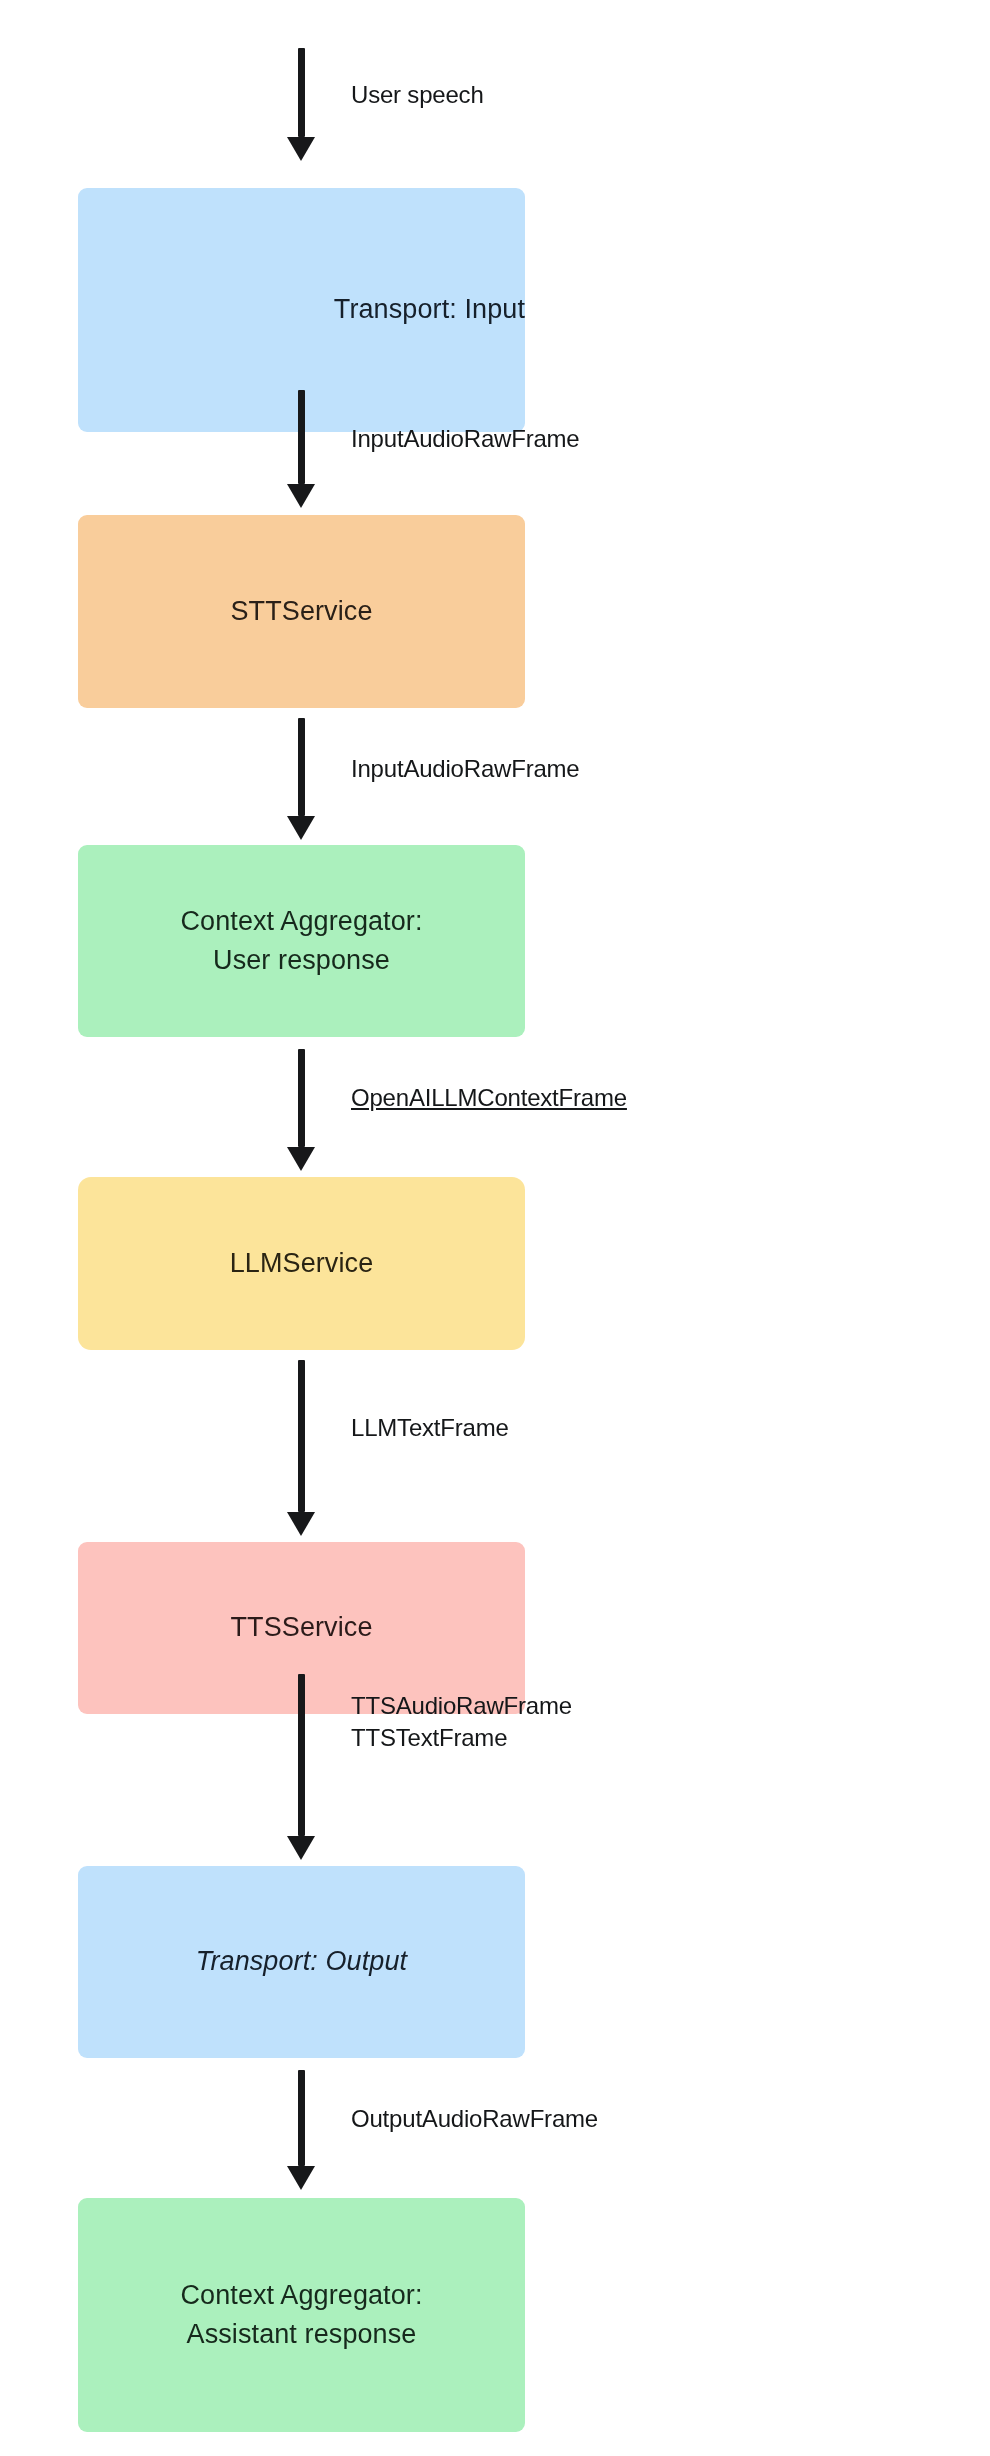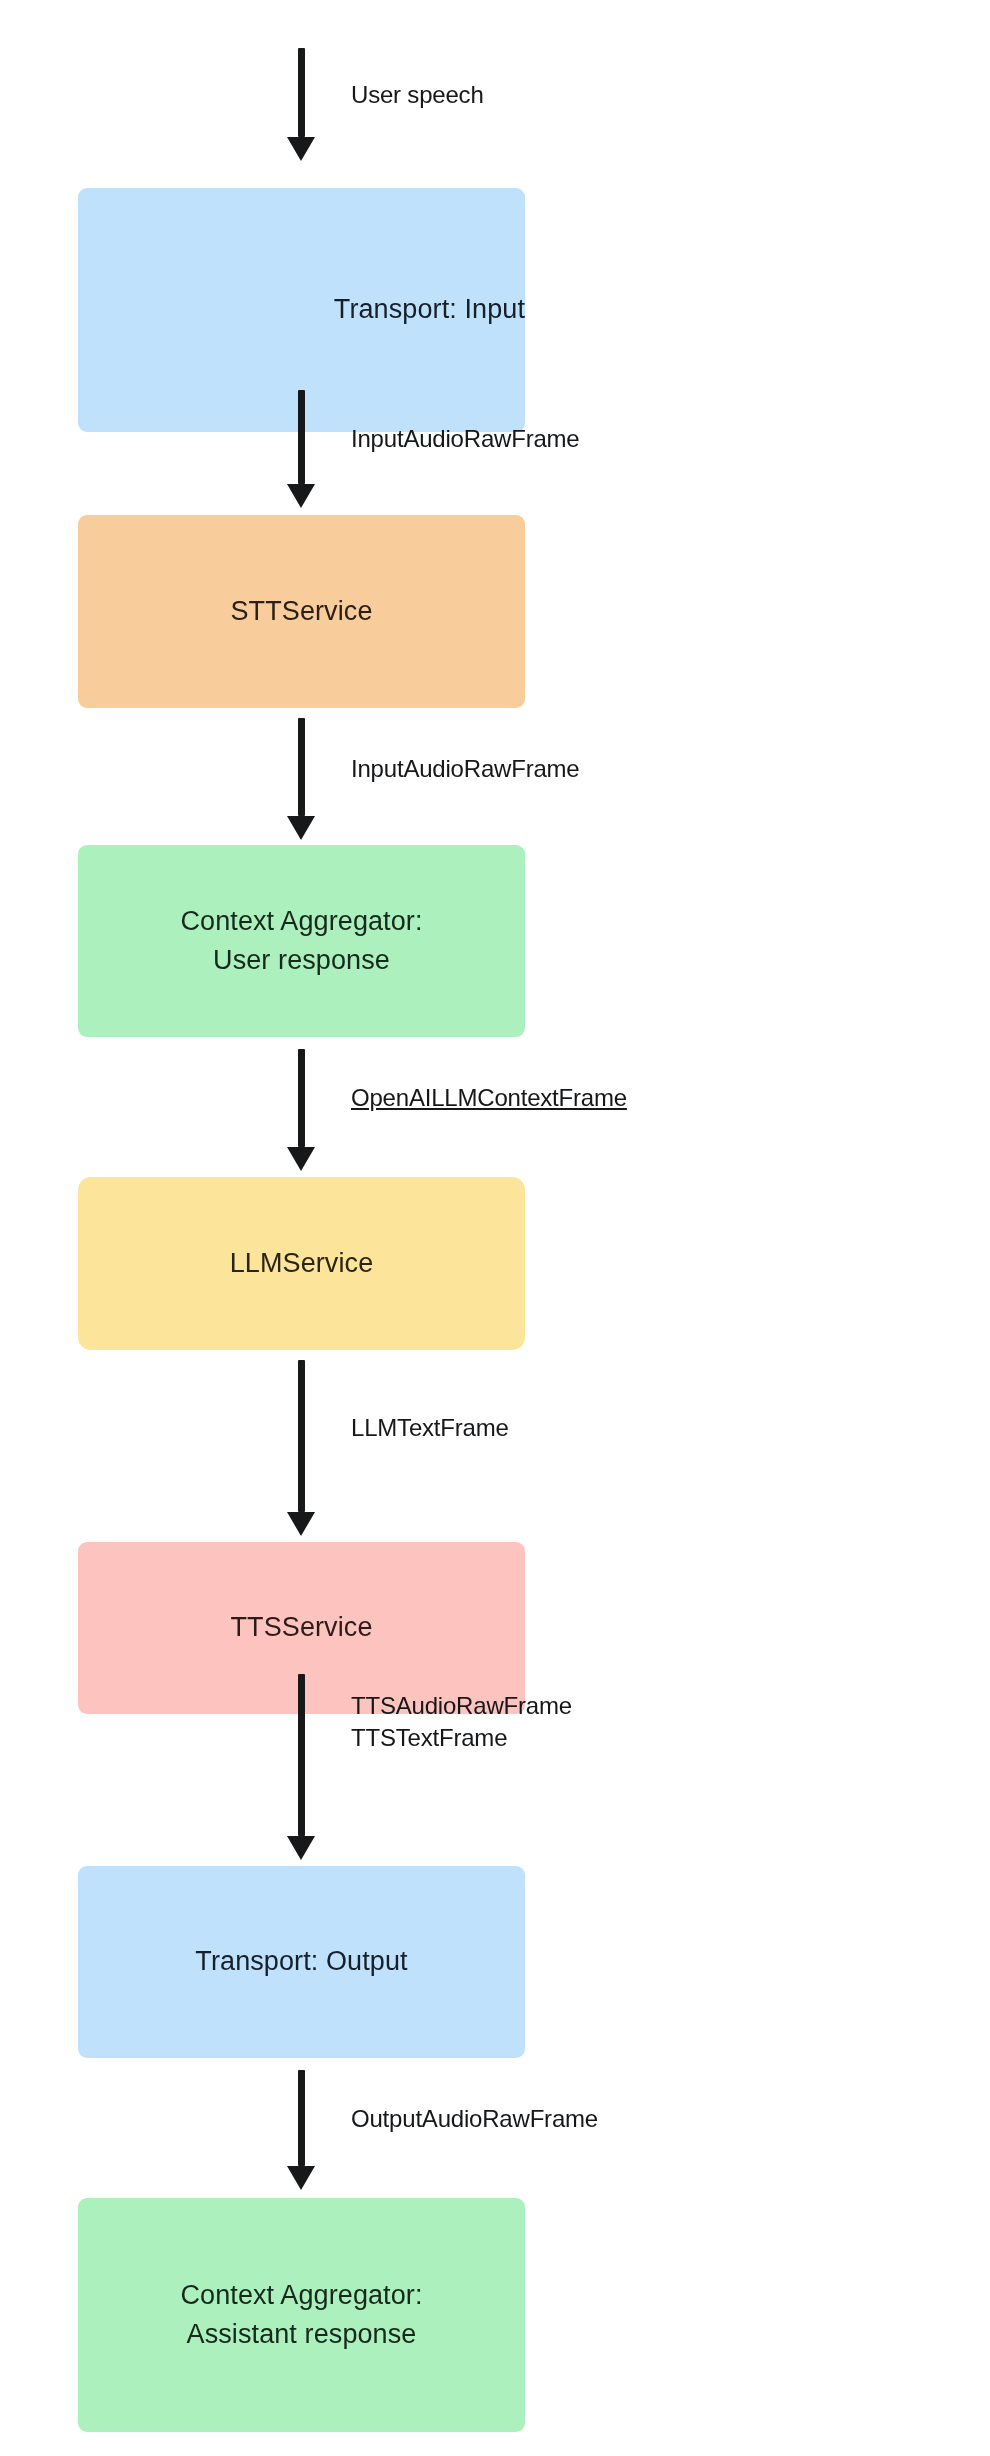--- a/index.html
+++ b/index.html
@@ -146,21 +146,21 @@
     <span class="node-label">TTSService</span>
   </div>
 
   <div class="edge" style="left:281px; top:1674px; height:186px;">
     <div class="shaft" style="height:162px;"></div>
     <div class="head"></div>
   </div>
   <div class="edge-label" style="left:351px; top:1690px;">TTSAudioRawFrame
 TTSTextFrame</div>
 
-  <div class="node blue" style="top:1866px; height:192px;">
+  <div class="node blue" style="top:1866px; height:192px;font-style:italic;">
     <span class="node-label">Transport: Output</span>
   </div>
 
   <div class="edge" style="left:281px; top:2070px; height:120px;">
     <div class="shaft" style="height:96px;"></div>
     <div class="head"></div>
   </div>
   <div class="edge-label" style="left:351px; top:2103px;">OutputAudioRawFrame</div>
 
   <div class="node green" style="top:2198px; height:234px;">

